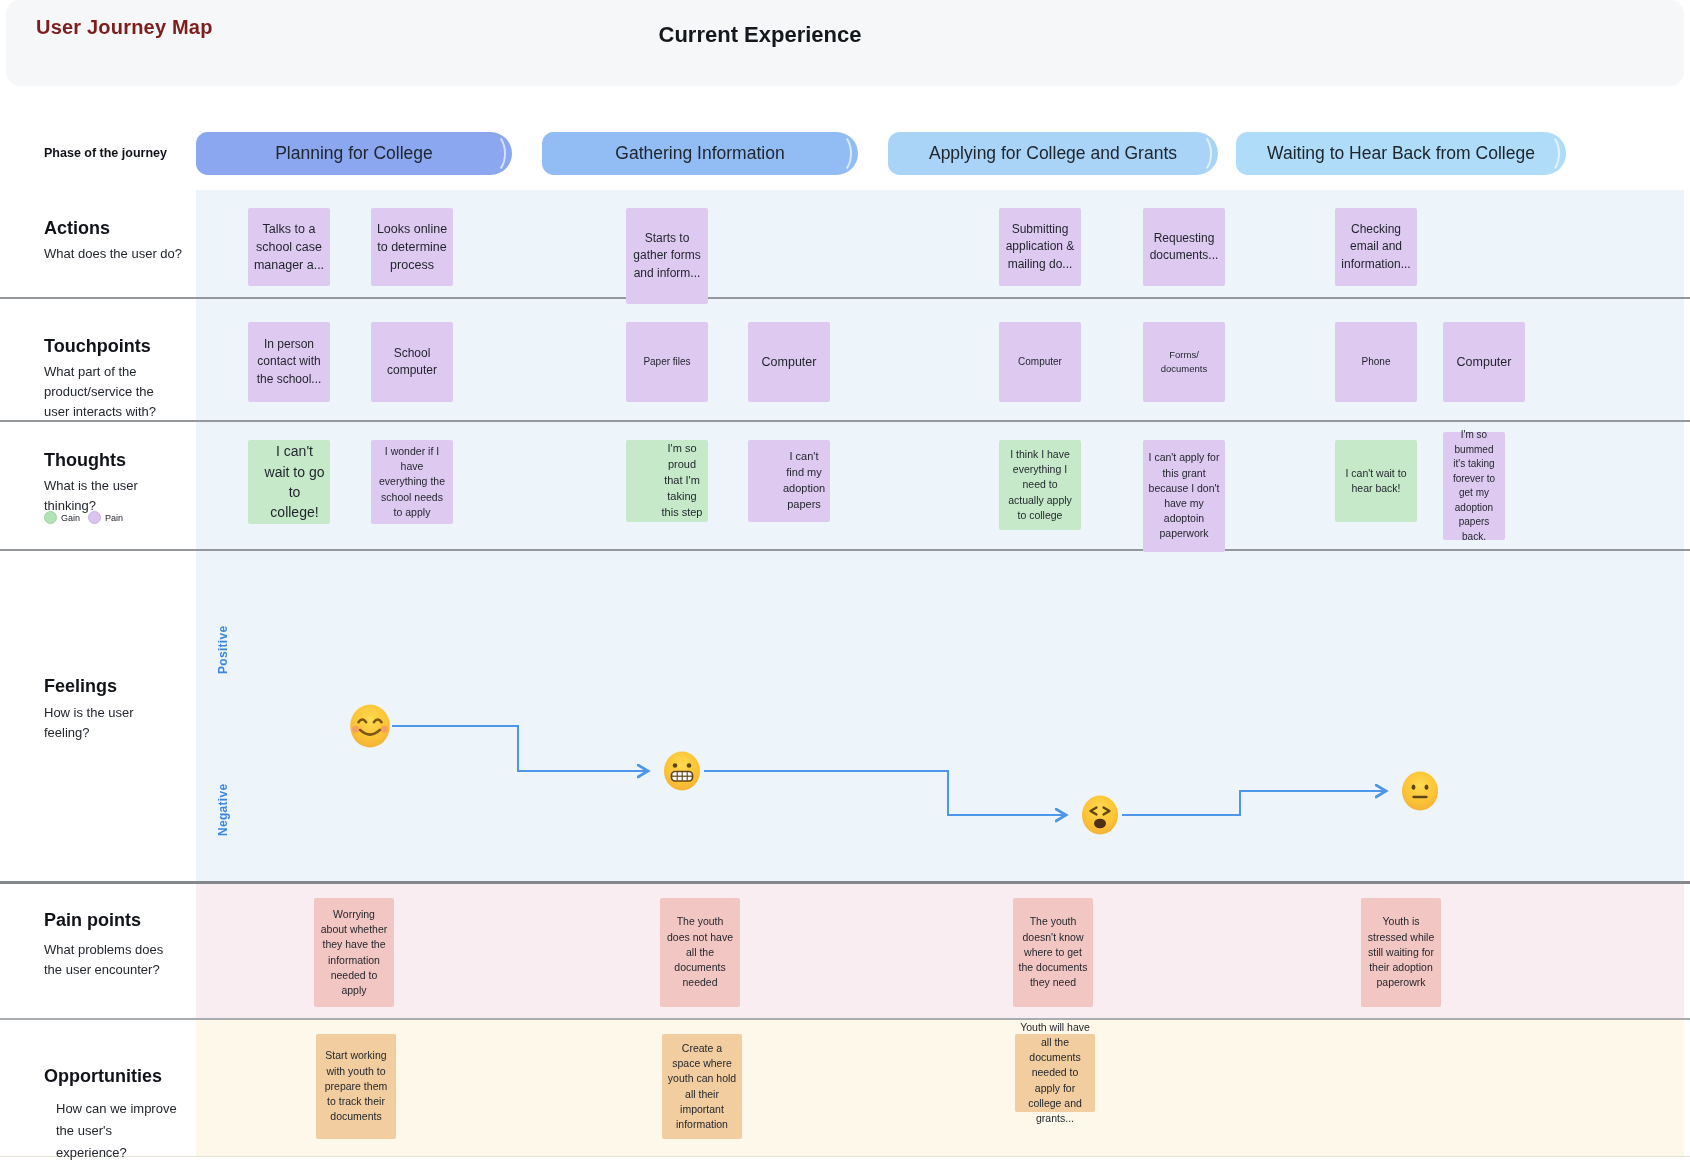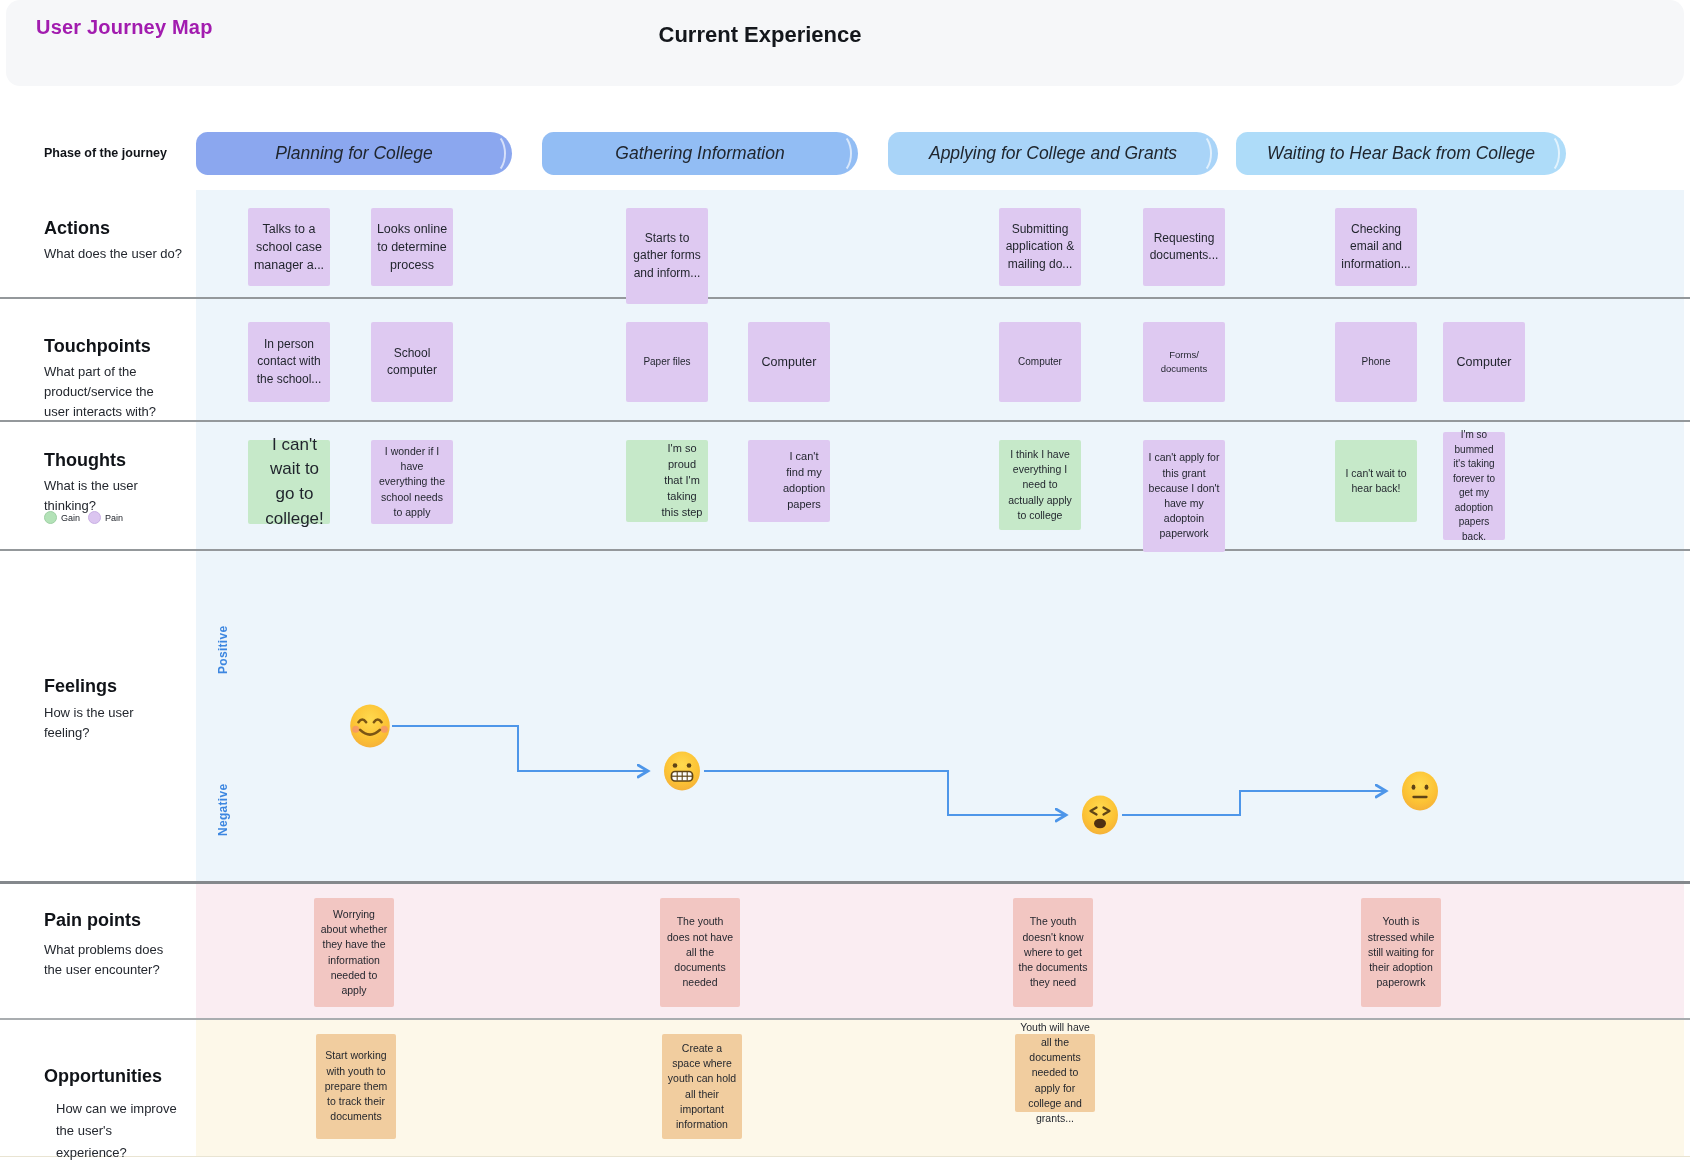--- a/index.html
+++ b/index.html
@@ -1,41 +1,41 @@
 <!DOCTYPE html>
 <html><head>
 <meta charset="utf-8">
 <style>
   html,body{margin:0;padding:0;background:#ffffff;}
   body{font-family:"Liberation Sans", sans-serif; color:#1b1f26;}
   .sheet{position:relative;width:1690px;height:1168px;background:#ffffff;overflow:hidden;}
 
   
   .header-band{position:absolute;left:6px;right:6px;top:0;height:86px;background:#F6F7F9;border-radius:14px;}
-  .app-title{position:absolute;left:30px;top:16px;font-size:20px;font-weight:600;color:#a21caf;letter-spacing:.2px;}
+  .app-title{position:absolute;left:30px;top:16px;font-size:20px;font-weight:600;color:#7f1d1d;letter-spacing:.2px;}
   .board-title{position:absolute;left:554px;top:22px;width:400px;text-align:center;font-size:22px;font-weight:600;color:#14171c;}
 
   
   .band{position:absolute;left:196px;right:6px;}
   .band-blue{top:190px;height:692px;background:#EDF5FB;}
   .band-pink{top:884px;height:134px;background:#FAEDF2;}
   .band-cream{top:1020px;height:136px;background:#FDF8E9;}
 
   .divider{position:absolute;left:0;right:0;background:#94989b;}
   .d1{top:297px;height:2px;}
   .d2{top:420px;height:2px;}
   .d3{top:549px;height:2px;}
   .d4{top:881px;height:3px;background:#84888c;}
   .d5{top:1018px;height:2px;background:#a9adb0;}
   .d6{top:1156px;height:1px;background:#e9e4d2;}
 
   
   .phase-label{position:absolute;left:44px;top:146px;font-size:12.5px;font-weight:700;color:#101318;}
   .pill{position:absolute;top:132px;height:43px;display:flex;align-items:center;justify-content:center;
-        font-size:17.5px;font-weight:500;color:#20262e;border-radius:12px 22px 22px 12px;font-style:italic;}
+        font-size:17.5px;font-weight:500;color:#20262e;border-radius:12px 22px 22px 12px;}
   .pill::after{content:"";position:absolute;right:6px;top:1px;bottom:1px;width:22px;border-radius:50%;
         border:2px solid transparent;border-right-color:rgba(255,255,255,.65);}
   .pill1{left:196px;width:316px;background:#8BA7EF;}
   .pill2{left:542px;width:316px;background:#92BDF4;}
   .pill3{left:888px;width:330px;background:#A9D4F8;}
   .pill4{left:1236px;width:330px;background:#AEDCF9;}
 
   
   .row-title{position:absolute;left:44px;font-size:18px;font-weight:700;color:#101318;}
   .row-sub{position:absolute;left:44px;font-size:13px;color:#23272e;line-height:20px;}
@@ -48,21 +48,21 @@
   .dot-gain{background:#B3E2B7;border:1px solid #9ed0a4;}
   .dot-pain{background:#DBC5F0;border:1px solid #c9b0e4;}
 
   
   .card{position:absolute;display:flex;align-items:center;justify-content:center;text-align:center;
         padding:5px 5px;box-sizing:border-box;color:#1f232b;line-height:1.45;border-radius:2px;}
   .purple{background:#DEC9F1;}
   .green{background:#C6E9C9;}
   .pinkc{background:#F2C6C2;}
   .orangec{background:#F1CD9F;}
-  .fs13{font-size:17px;padding-left:16px;} .fs125{font-size:12.5px;} .fs12{font-size:12px;} .fs11{font-size:11px;padding-left:35px;}
+  .fs13{font-size:14px;padding-left:16px;} .fs125{font-size:12.5px;} .fs12{font-size:12px;} .fs11{font-size:11px;padding-left:35px;}
   .fs105{font-size:10.5px;} .fs10{font-size:10px;} .fs95{font-size:9.5px;}
 
   
   .vlabel{position:absolute;left:216px;writing-mode:vertical-rl;transform:rotate(180deg);
           color:#3C86E0;font-weight:700;font-size:12px;letter-spacing:.3px;}
   .vpos{top:600px;height:74px;}
   .vneg{top:752px;height:84px;}
   .connector{position:absolute;left:0;top:553px;pointer-events:none;}
   .emoji{position:absolute;}
   .emoji svg{display:block;}

